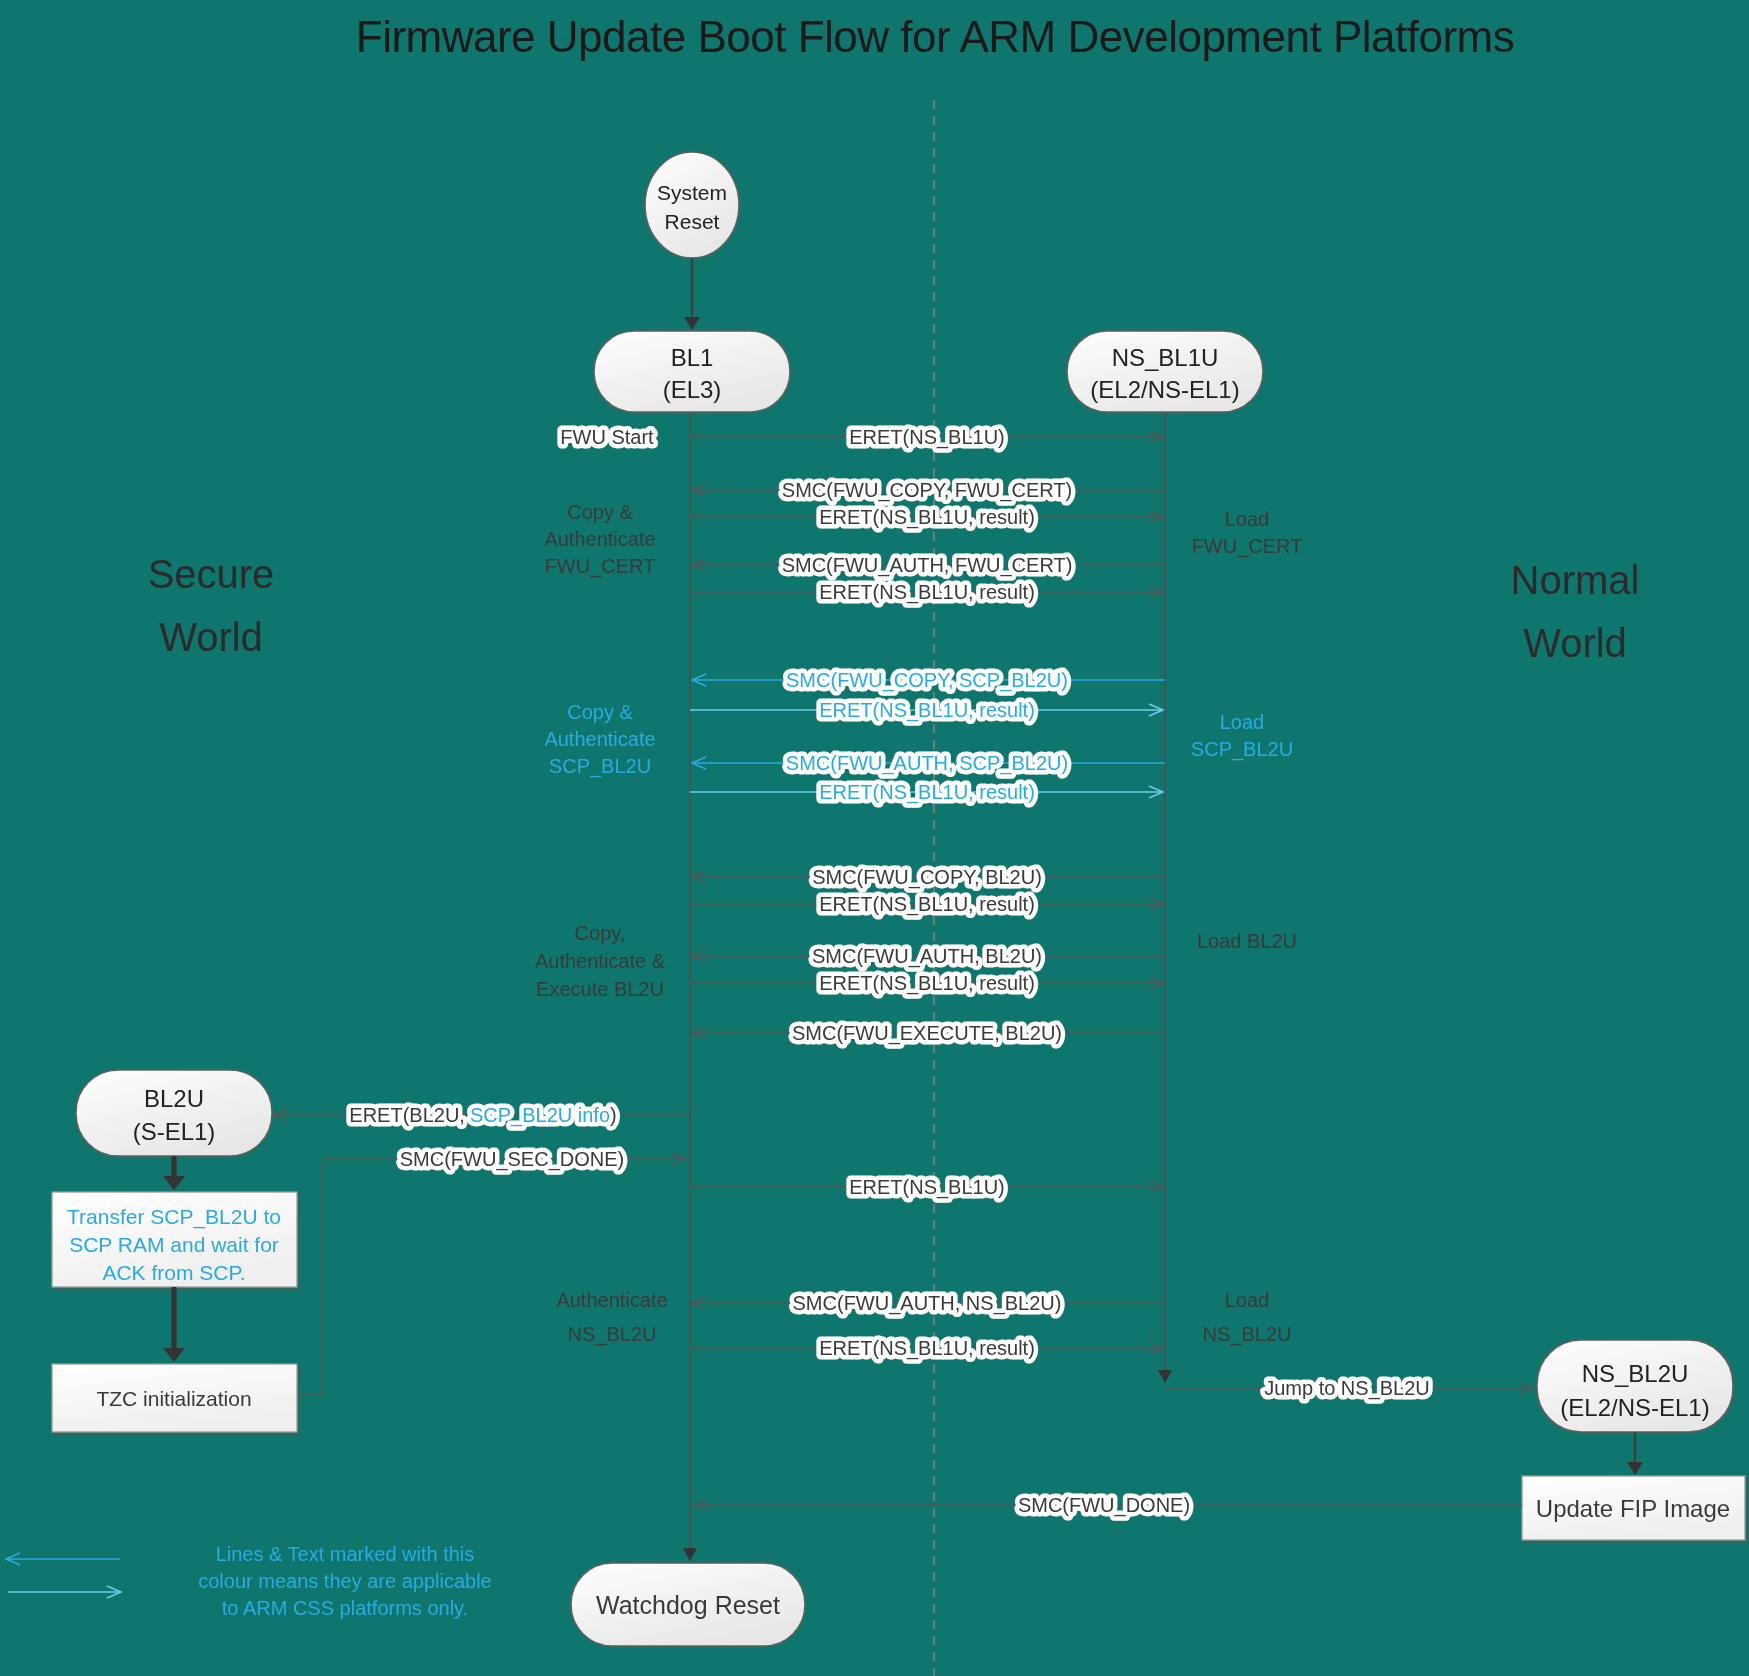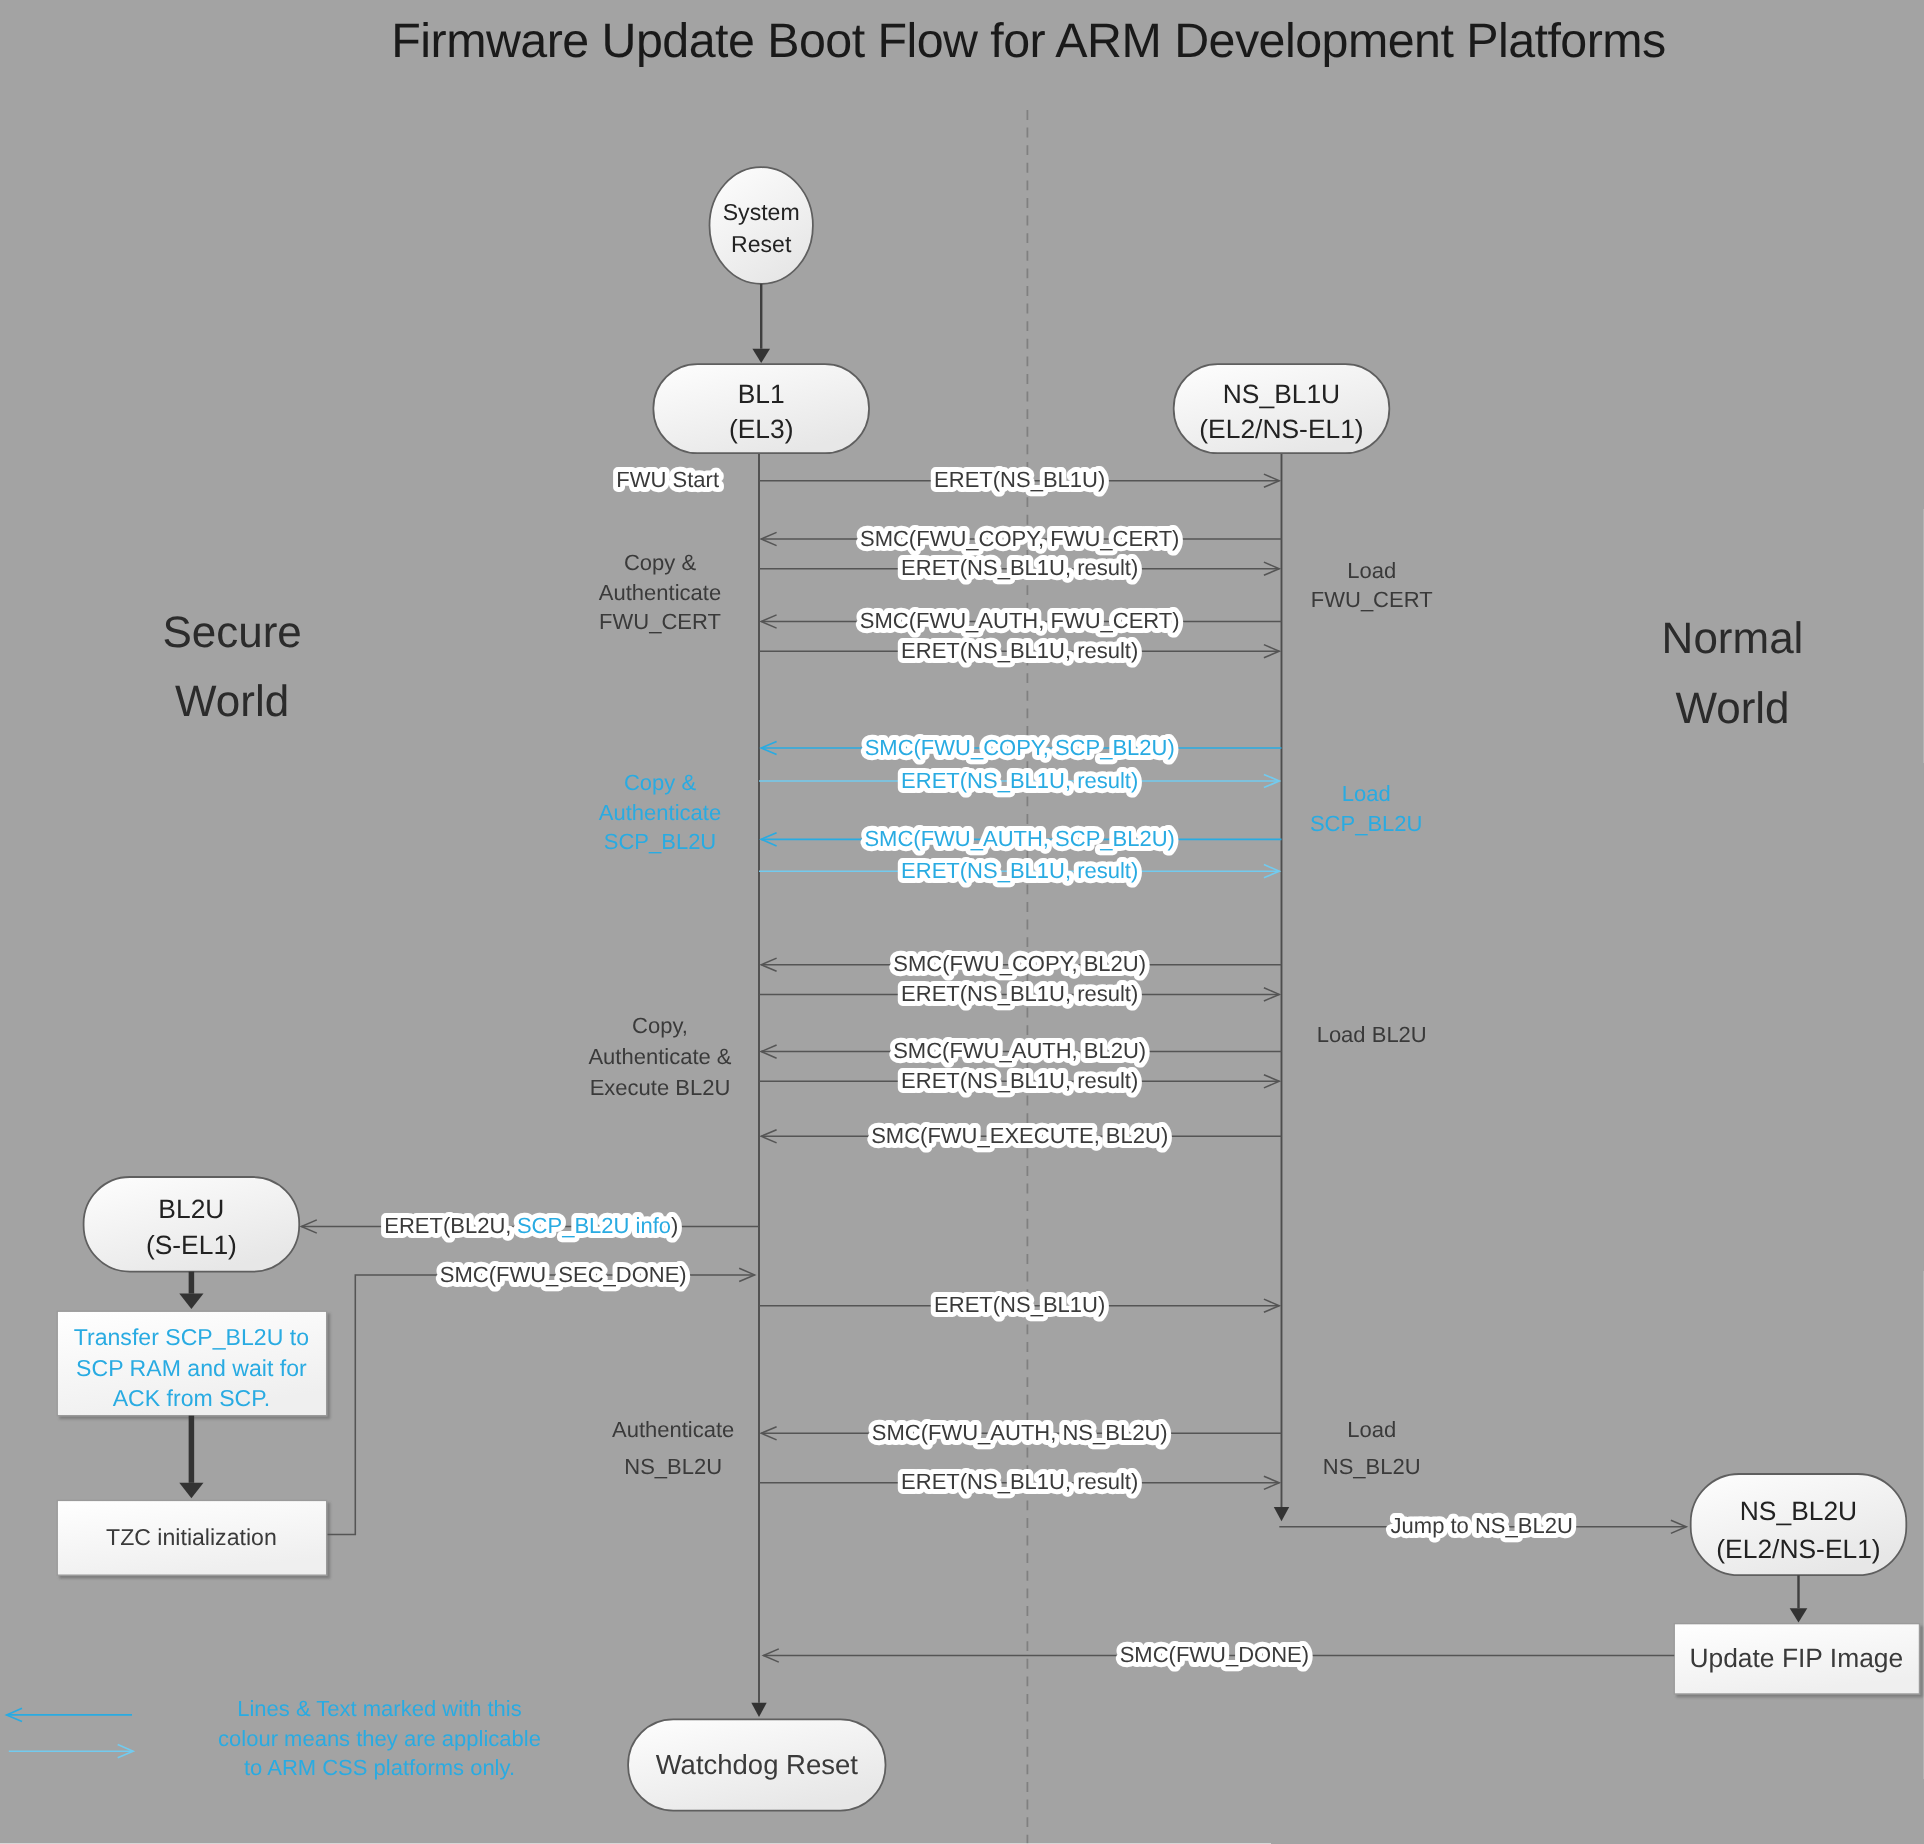--- a/index.html
+++ b/index.html
@@ -1,16 +1,16 @@
 <!DOCTYPE html>
 <html><head>
 <meta charset="utf-8">
 <style>
   html,body { margin:0; padding:0; background:#ffffff; }
-  .stage { width:1749px; height:1676px; position:relative; background:#a3a3a3; }
+  .stage { width:1749px; height:1676px; position:relative; background:#0f766e; }
   svg { font-family:"Liberation Sans", sans-serif; }
   text { fill:#3a3a3a; }
   .title { font-size:44px; fill:#1a1a1a; text-anchor:middle; letter-spacing:-0.5px; }
   .world { font-size:40px; fill:#2b2b2b; text-anchor:middle; }
   .node-label { font-size:24px; fill:#222; text-anchor:middle; }
   .node-label-sm { font-size:21px; fill:#222; text-anchor:middle; }
   .msg { font-size:20px; text-anchor:middle; dominant-baseline:central;
          paint-order:stroke; stroke:#ffffff; stroke-width:9px; stroke-linejoin:round; }
   .ann { font-size:20px; text-anchor:middle; dominant-baseline:central; }
   .blue-t { fill:#29ABE2; }

